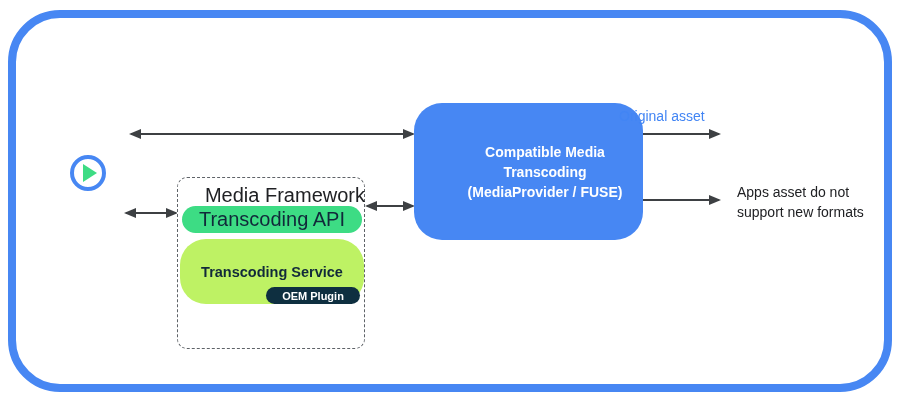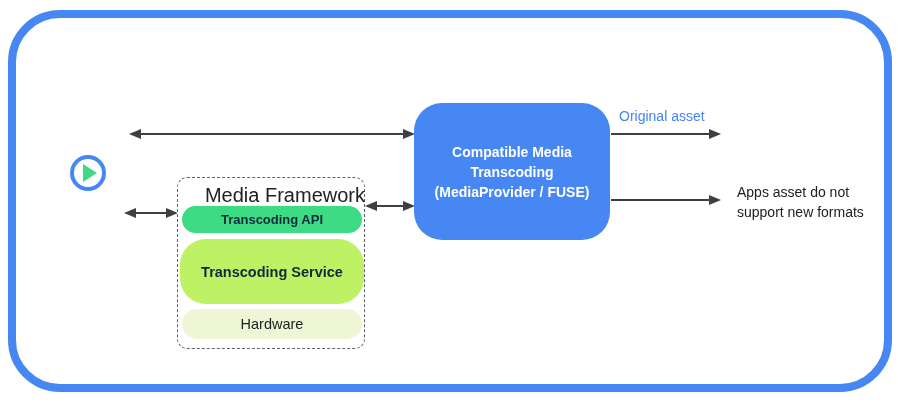--- a/index.html
+++ b/index.html
@@ -93,21 +93,21 @@
     position: absolute;
     box-sizing: border-box;
     display: flex; align-items: center; justify-content: center;
     text-align: center;
   }
   .api-pill {
     left: 182px; top: 206px;
     width: 180px; height: 27px;
     background: #3ddc84;
     border-radius: 14px;
-    font-weight: bold; font-size: 13px;
+    font-weight: normal; font-size: 20px;
     color: #11293a;
   }
   .service-box {
     left: 180px; top: 239px;
     width: 184px; height: 65px;
     background: #bef264;
     border-radius: 26px;
     font-weight: bold; font-size: 14.5px;
     color: #11293a;
   }
@@ -132,20 +132,21 @@
     position: absolute;
     left: 414px; top: 103px;
     width: 196px; height: 137px;
     background: #4787f3;
     border-radius: 28px;
     display: flex; align-items: center; justify-content: center;
     text-align: center;
     color: #ffffff;
     font-weight: bold; font-size: 14px; line-height: 20px;
     white-space: pre-line;
+    padding-left: 33px;
   }
   
   .asset-label {
     position: absolute;
     font-size: 14px;
     color: #4285f4;
     white-space: nowrap;
   }
   .target-text {
     position: absolute;
@@ -168,21 +169,21 @@
   <div class="arrow double" style="left:126px; top:212px; width:50px;"></div>
   <div class="arrow double" style="left:131px; top:133px; width:282px;"></div>
   <div class="arrow double" style="left:367px; top:205px; width:46px;"></div>
   <div class="arrow" style="left:611px; top:133px; width:108px;"></div>
   <div class="arrow" style="left:611px; top:199px; width:108px;"></div>
 
   <div class="framework-box"></div>
   <div class="framework-title">Media Framework</div>
   <div class="pill api-pill">Transcoding API</div>
   <div class="pill service-box">Transcoding Service</div>
-  <div class="pill hardware-pill">Hardware</div>
+  <div class="pill oem-pill">OEM Plugin</div>
 
   <div class="transcoder-box">Compatible Media
 Transcoding
 (MediaProvider / FUSE)</div>
 
   <div class="asset-label" style="left:619px; top:108px;">Original asset</div>
 
   <div class="target-text" style="left:737px; top:182px;">Apps asset do not
 support new formats</div>
 

